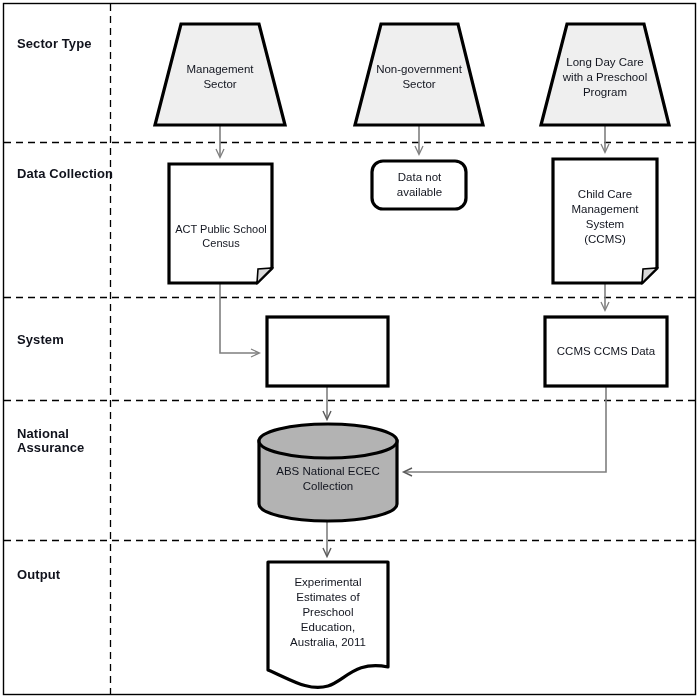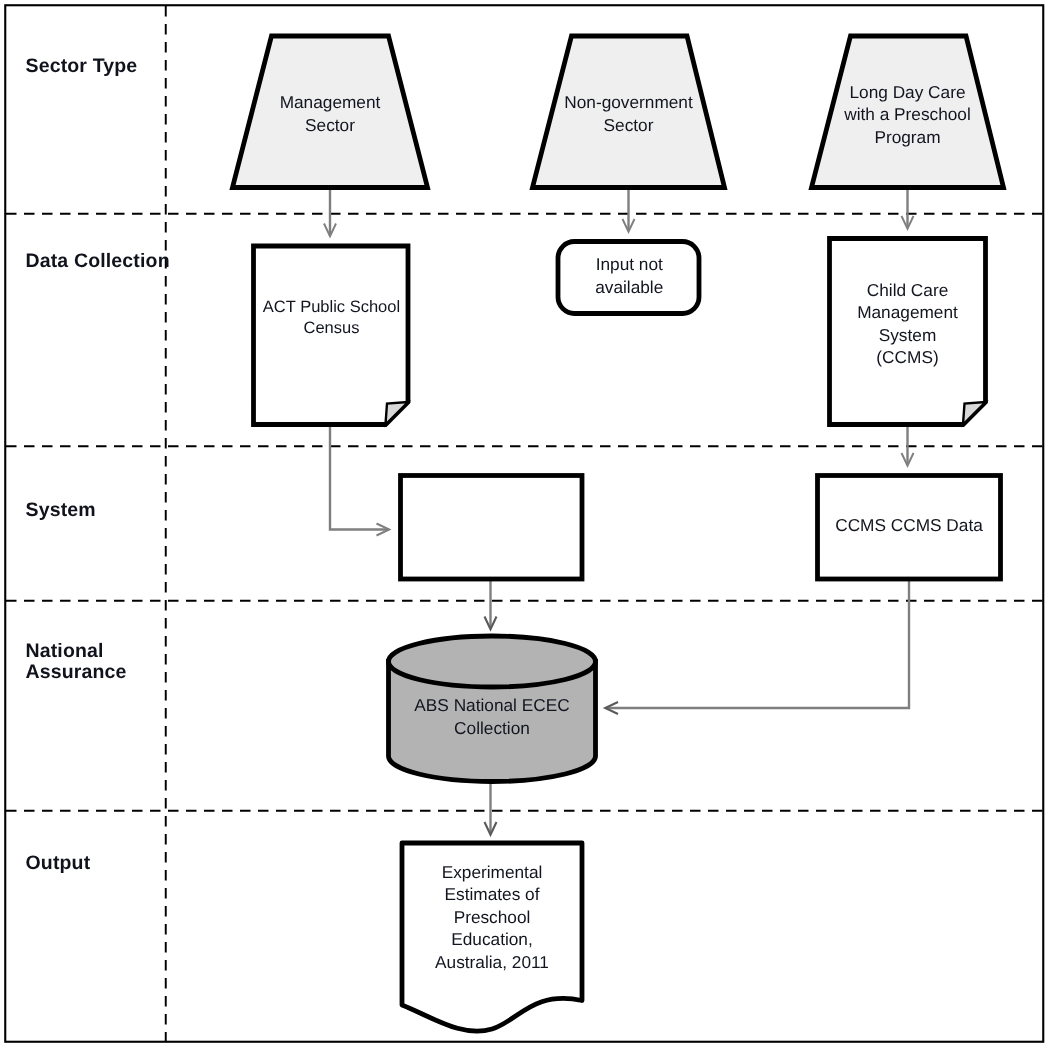--- a/index.html
+++ b/index.html
@@ -43,20 +43,21 @@
     text-align: center;
     display: flex;
     align-items: center;
     justify-content: center;
     white-space: pre-line;
     pointer-events: none;
   }
   .node-text.small {
     font-size: 11px;
     line-height: 14.5px;
+    margin-top: 24px;
   }
 </style>
 </head>
 <body>
 
 <div id="diagram-root">
 
   <svg id="swimlane-svg" viewBox="0 0 699 698">
     <defs>
       <marker id="arrowOpen" markerWidth="12" markerHeight="12" refX="9" refY="5" orient="auto" markerUnits="userSpaceOnUse">
@@ -135,21 +136,21 @@
   <div class="node-text" style="left:357px; top:58px; width:124px; height:38px;">Non-government
 Sector</div>
 
   <div class="node-text" style="left:549px; top:50px; width:112px; height:54px;">Long Day Care
 with a Preschool
 Program</div>
 
   <div class="node-text small" style="left:168px; top:196px; width:106px; height:32px;">ACT Public School
 Census</div>
 
-  <div class="node-text" style="left:373px; top:169px; width:93px; height:32px;">Input not
+  <div class="node-text" style="left:373px; top:169px; width:93px; height:32px;">Data not
 available</div>
 
   <div class="node-text" style="left:554px; top:186px; width:102px; height:62px;">Child Care
 Management
 System
 (CCMS)</div>
 
 
   <div class="node-text" style="left:546px; top:336px; width:120px; height:30px;">CCMS CCMS Data</div>
 

